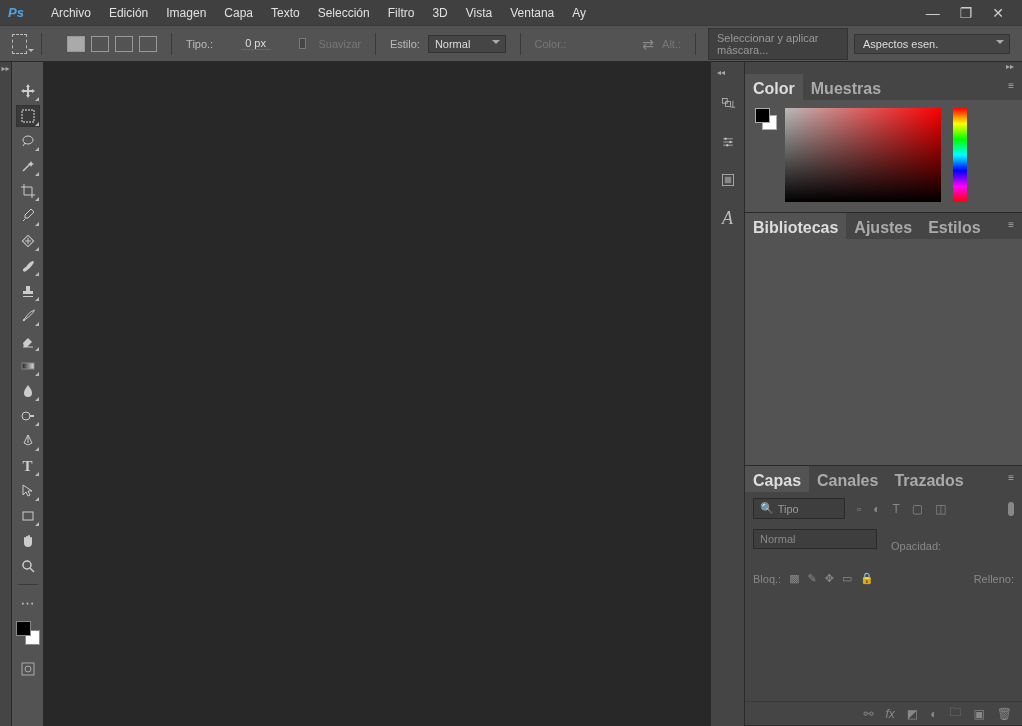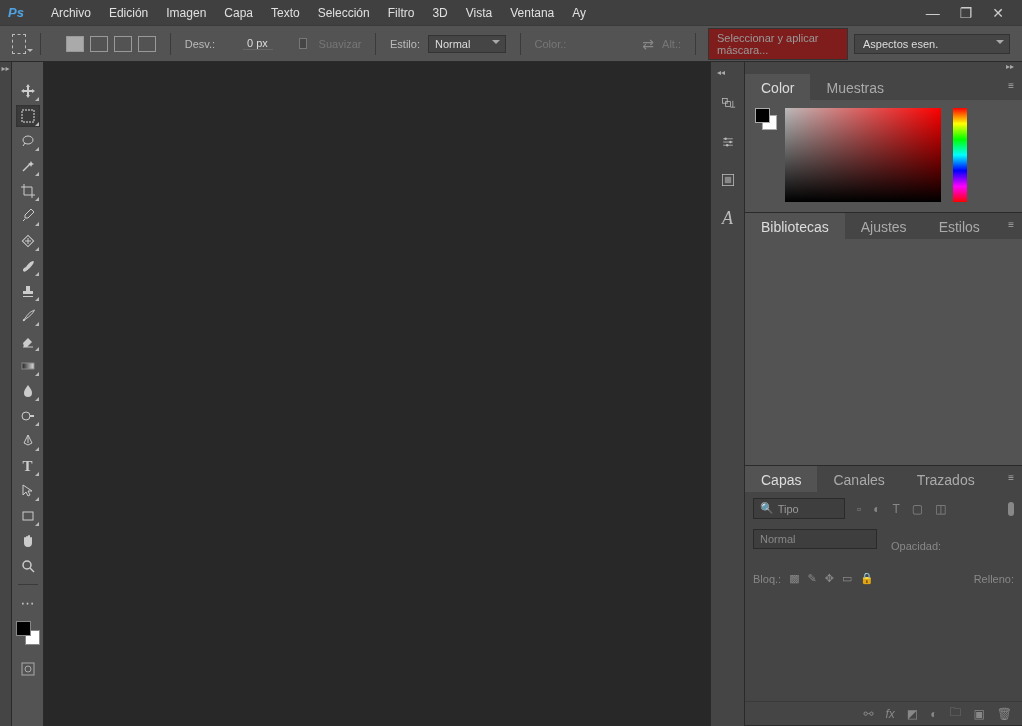--- a/index.html
+++ b/index.html
@@ -22,21 +22,21 @@
 .opt-sep { width: 1px; height: 22px; background: #3a3a3a; margin: 0 6px; }
 .opt-label { color: #bbb; font-size: 11px; }
 .opt-val { color: #ddd; font-size: 11px; margin-left: 20px; border-bottom: 1px solid #666; padding: 0 4px; min-width: 30px; display: inline-block; }
 .opt-check { width: 11px; height: 11px; border: 1px solid #777; background: #454545; margin-right: 4px; display: inline-block; }
 .opt-label.dim { color: #777; }
 .style-select { background: #454545; border: 1px solid #333; color: #ddd; font-size: 11px; padding: 2px 24px 2px 6px; appearance: none; position: relative; }
 .select-wrap { position: relative; }
 .select-wrap::after { content: ""; position: absolute; right: 6px; top: 50%; transform: translateY(-50%); border: 4px solid transparent; border-top-color: #aaa; }
 .opt-icons { display: flex; gap: 12px; color: #888; font-size: 14px; }
 .right-opts { margin-left: auto; display: flex; gap: 6px; align-items: center; }
-.mask-btn { background: #7f1d1d; border: 1px solid #333; color: #999; padding: 3px 8px; font-size: 11px; width: 140px; text-align: left; }
+.mask-btn { background: #404040; border: 1px solid #333; color: #999; padding: 3px 8px; font-size: 11px; width: 140px; text-align: left; }
 .workspace-sel { background: #454545; border: 1px solid #333; color: #ddd; padding: 3px 8px; font-size: 11px; width: 156px; }
 
 
 .main { display: flex; height: calc(100% - 62px); }
 .collapse-strip { width: 12px; background: #454545; border-right: 1px solid #2a2a2a; }
 .collapse-tab { height: 12px; display: flex; justify-content: center; align-items: center; color: #aaa; font-size: 8px; }
 
 
 .toolbar { width: 32px; background: #535353; display: flex; flex-direction: column; align-items: center; padding-top: 18px; gap: 3px; border-right: 1px solid #2a2a2a; }
 .tool { width: 24px; height: 22px; display: flex; align-items: center; justify-content: center; cursor: pointer; color: #ccc; font-size: 14px; position: relative; }
@@ -53,21 +53,21 @@
 
 .dock-col { width: 34px; background: #454545; display: flex; flex-direction: column; align-items: center; padding-top: 6px; border-left: 1px solid #2a2a2a; }
 .dock-tab-top { width: 100%; height: 12px; display: flex; justify-content: flex-start; padding-left: 6px; color: #aaa; font-size: 8px; }
 .dock-icon { width: 26px; height: 28px; display: flex; align-items: center; justify-content: center; margin-top: 10px; color: #bbb; cursor: pointer; }
 
 
 .panels { width: 278px; background: #454545; display: flex; flex-direction: column; border-left: 1px solid #2a2a2a; }
 .panel-strip-top { height: 12px; display: flex; justify-content: flex-end; padding-right: 8px; color: #aaa; font-size: 8px; }
 .panel { border-bottom: 1px solid #2a2a2a; }
 .panel-tabs { height: 26px; display: flex; align-items: stretch; background: #454545; }
-.ptab { padding: 6px 16px 4px; font-size: 14px; color: #aaa; cursor: pointer; }
+.ptab { padding: 6px 8px 4px; font-size: 16px; color: #aaa; cursor: pointer; font-weight: bold; }
 .ptab.active { background: #535353; color: #ddd; }
 .panel-menu { margin-left: auto; padding: 6px 8px; color: #aaa; cursor: pointer; font-size: 10px; }
 .panel-body { background: #535353; padding: 8px 10px; }
 
 
 .color-body { display: flex; gap: 8px; align-items: flex-start; height: 112px; }
 .color-swatches { position: relative; width: 22px; height: 22px; }
 .cs-fg { position: absolute; width: 15px; height: 15px; background: #000; border: 1px solid #aaa; z-index: 2; }
 .cs-bg { position: absolute; width: 15px; height: 15px; background: #fff; border: 1px solid #aaa; right: 0; bottom: 0; }
 .color-field { width: 156px; height: 94px; background: linear-gradient(to bottom, rgba(0,0,0,0), #000), linear-gradient(to right, #bbb, #f00); }
@@ -118,21 +118,21 @@
 <div class="optionsbar">
   <div class="tool-preset"></div>
   <div class="opt-sep"></div>
   <div class="shape-btns">
     <div class="shape-btn filled"></div>
     <div class="shape-btn"></div>
     <div class="shape-btn"></div>
     <div class="shape-btn"></div>
   </div>
   <div class="opt-sep"></div>
-  <span class="opt-label">Desv.:</span>
+  <span class="opt-label">Tipo.:</span>
   <span class="opt-val">0 px</span>
   <div style="width:18px"></div>
   <span class="opt-check"></span>
   <span class="opt-label dim">Suavizar</span>
   <div class="opt-sep"></div>
   <span class="opt-label">Estilo:</span>
   <div class="select-wrap">
     <div class="style-select" style="width:78px">Normal</div>
   </div>
   <div class="opt-sep"></div>

